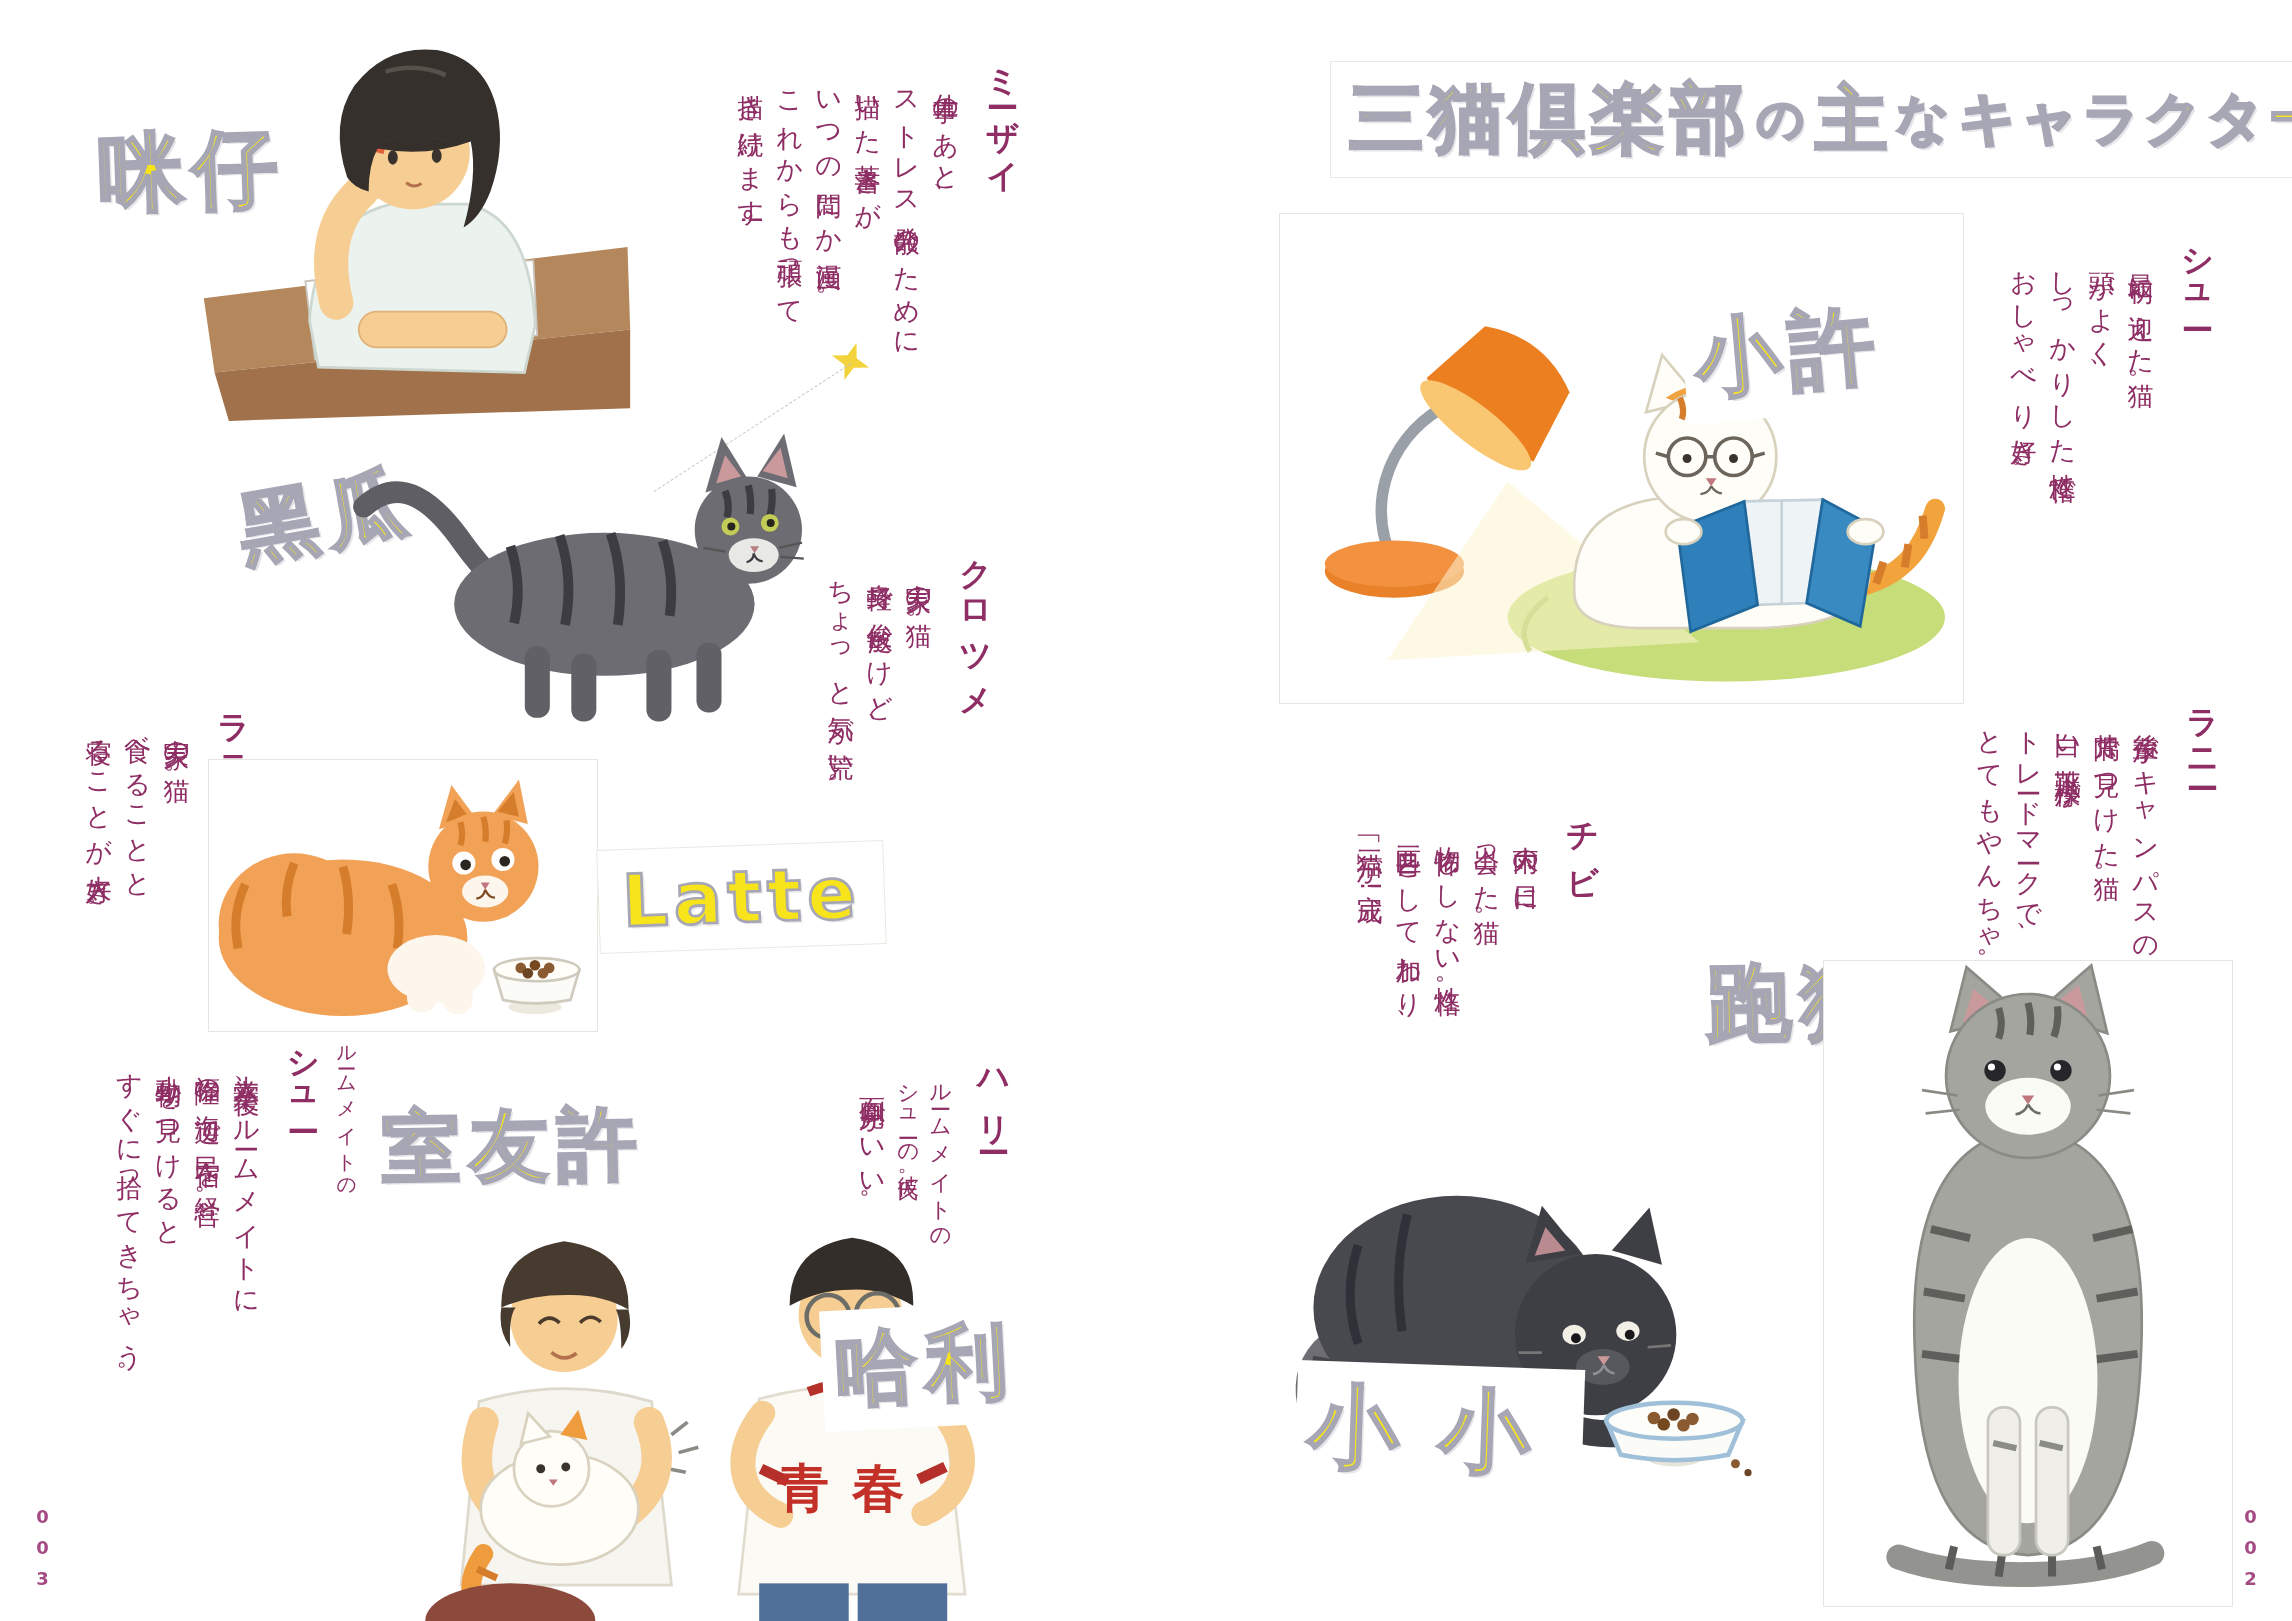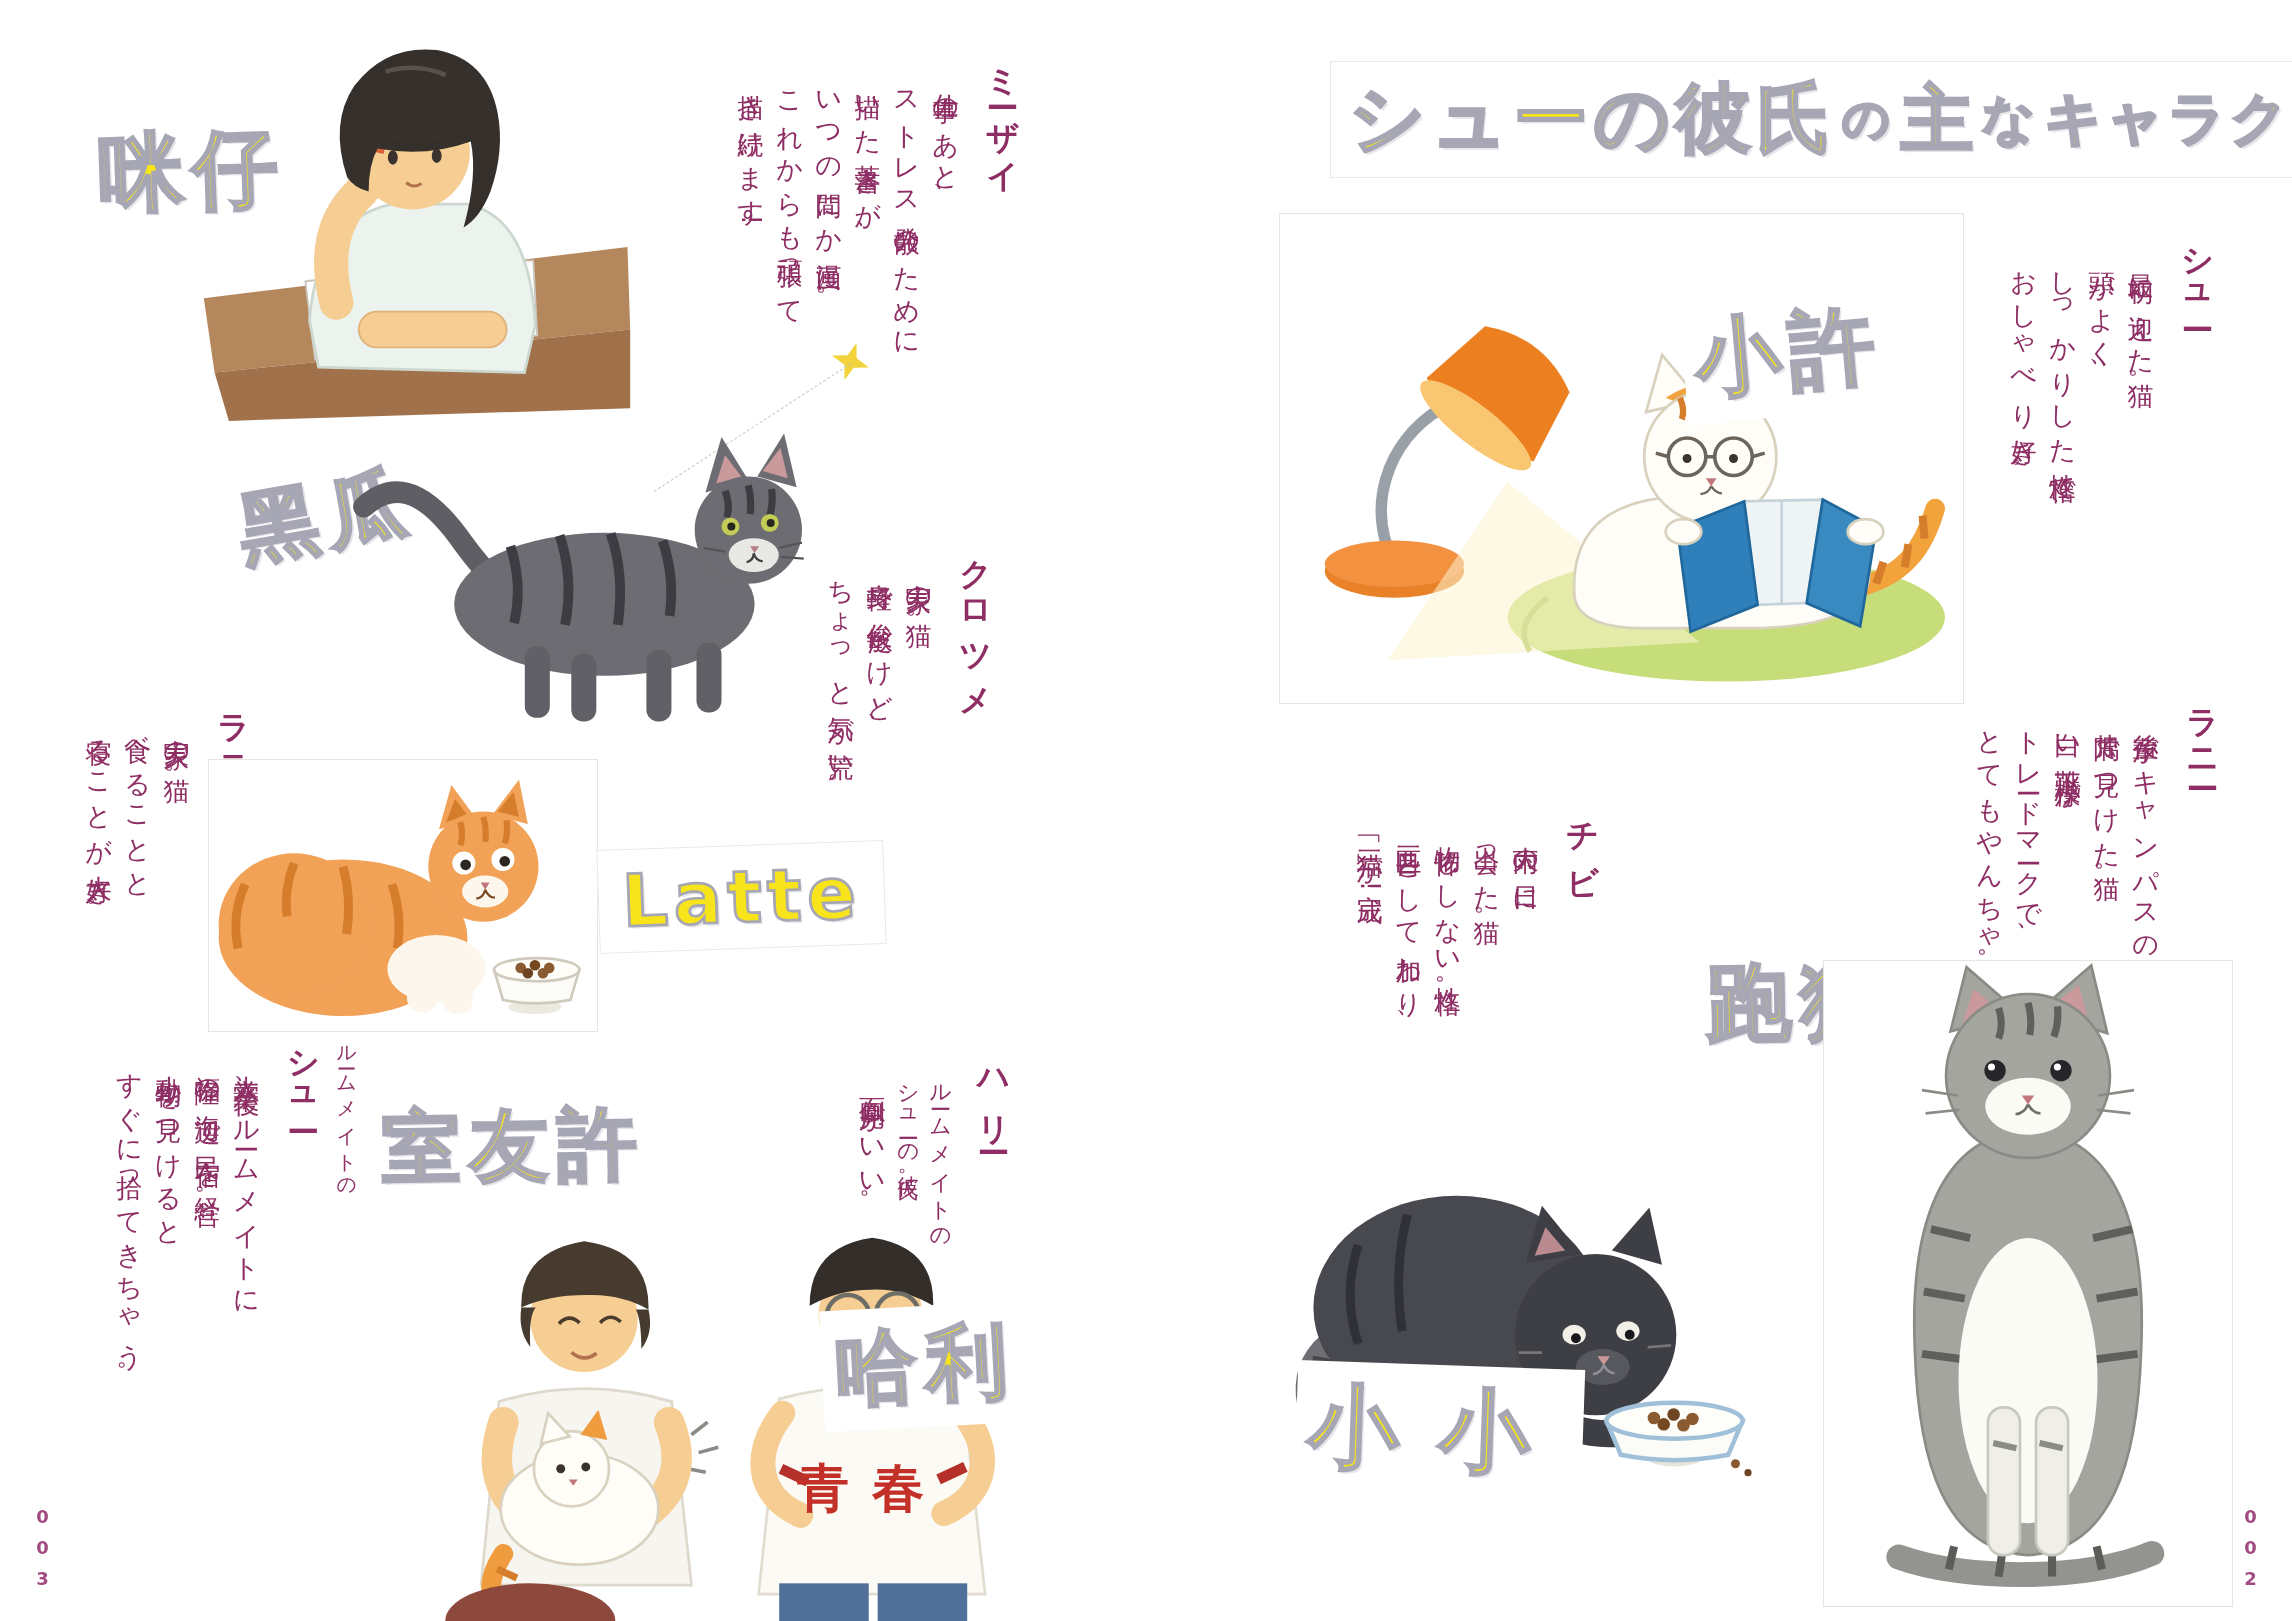--- a/index.html
+++ b/index.html
@@ -211,21 +211,21 @@
     <span class="ruby">ルームメイトの</span>
     <h3>シュー</h3>
     <p>大学卒業後、ルームメイトに
 福隆の海辺で民宿を経営。
 小動物を見つけると
 すぐに拾ってきちゃう。</p>
   </div>
 
   <div class="lettering" style="left:369px;top:1089px;font-size:79px;transform:rotate(-1deg);">室友許</div>
 
-  <div class="illo" style="left:396px;top:1200px;width:667px;height:422px;overflow:hidden;">
+  <div class="illo" style="left:376px;top:1200px;width:667px;height:422px;overflow:hidden;">
     <svg viewBox="0 0 745 471">
       <path d="M115,225 Q210,196 308,225 L330,430 L95,430 Z" fill="#f6f5ef" stroke="#ddd9cd" stroke-width="3"></path>
       <circle cx="210" cy="132" r="60" fill="#f6cd92"></circle>
       <path d="M140,120 Q138,58 210,46 Q284,56 282,122 Q250,104 212,106 Q170,106 140,120 Z" fill="#473a2f"></path>
       <path d="M140,120 q-4,26 10,44 q-2,-34 6,-44 Z" fill="#473a2f"></path>
       <path d="M282,122 q6,26 -8,44 q0,-32 -6,-44 Z" fill="#473a2f"></path>
       <path d="M182,138 q11,-12 23,-1" stroke="#4a3b2c" stroke-width="4" fill="none"></path>
       <path d="M228,137 q11,-12 23,-1" stroke="#4a3b2c" stroke-width="4" fill="none"></path>
       <path d="M196,170 q14,12 28,1" stroke="#b4714e" stroke-width="4" fill="none"></path>
       <path d="M330,262 l18,-14 M338,282 l22,-6 M326,300 l20,4" stroke="#8a8a86" stroke-width="4"></path>
@@ -268,21 +268,21 @@
   </div>
 
   <div class="lettering" style="left:822px;top:1306px;font-size:82px;transform:rotate(-3deg);">哈利</div>
 
   <div class="pagenum" style="left:32px;top:1506px;">003</div>
 </div>
 
 <div class="abs" style="left:1146px;top:0;width:1146px;height:1622px;">
 
   <div class="lettering boxed title-lettering" style="left:184px;top:61px;letter-spacing:5.4px;padding:7.2px 18px;">
-    <span class="t-big">シューの彼氏</span>
+    <span class="t-big">三猫倶楽部</span>
     <span class="t-small">の</span>
     <span class="t-mid">主</span>
     <span class="t-na">な</span>
     <span class="t-kata">キャラクター</span>
   </div>
 
   <div class="illo framed" style="left:133px;top:213px;width:685px;height:491px;">
     <svg viewBox="0 0 765 548">
       <ellipse cx="500" cy="452" rx="245" ry="72" fill="#c6dd79"></ellipse>
       <path d="M300,430 q-40,30 -20,60" stroke="#a7c455" stroke-width="6" fill="none"></path>

